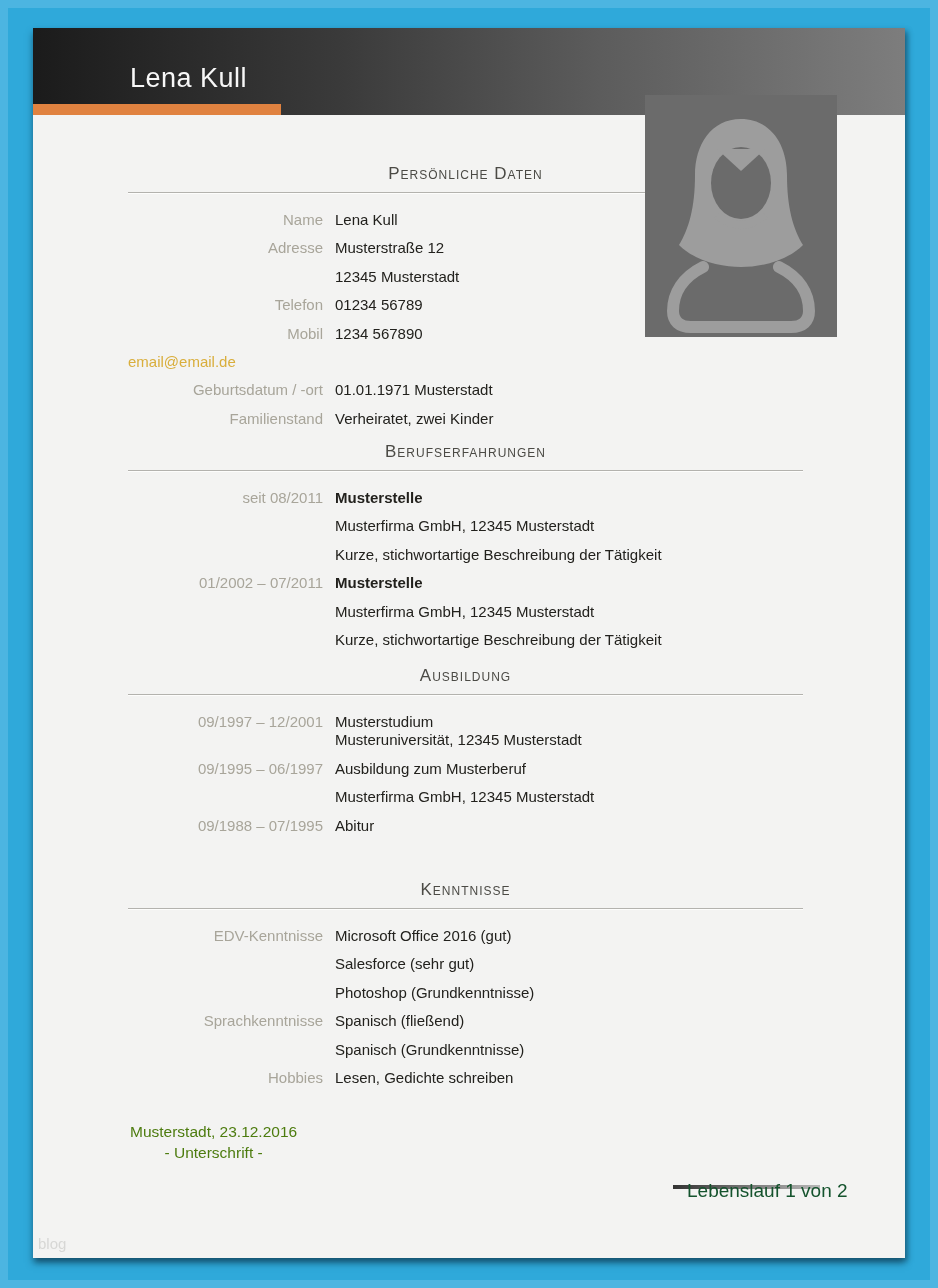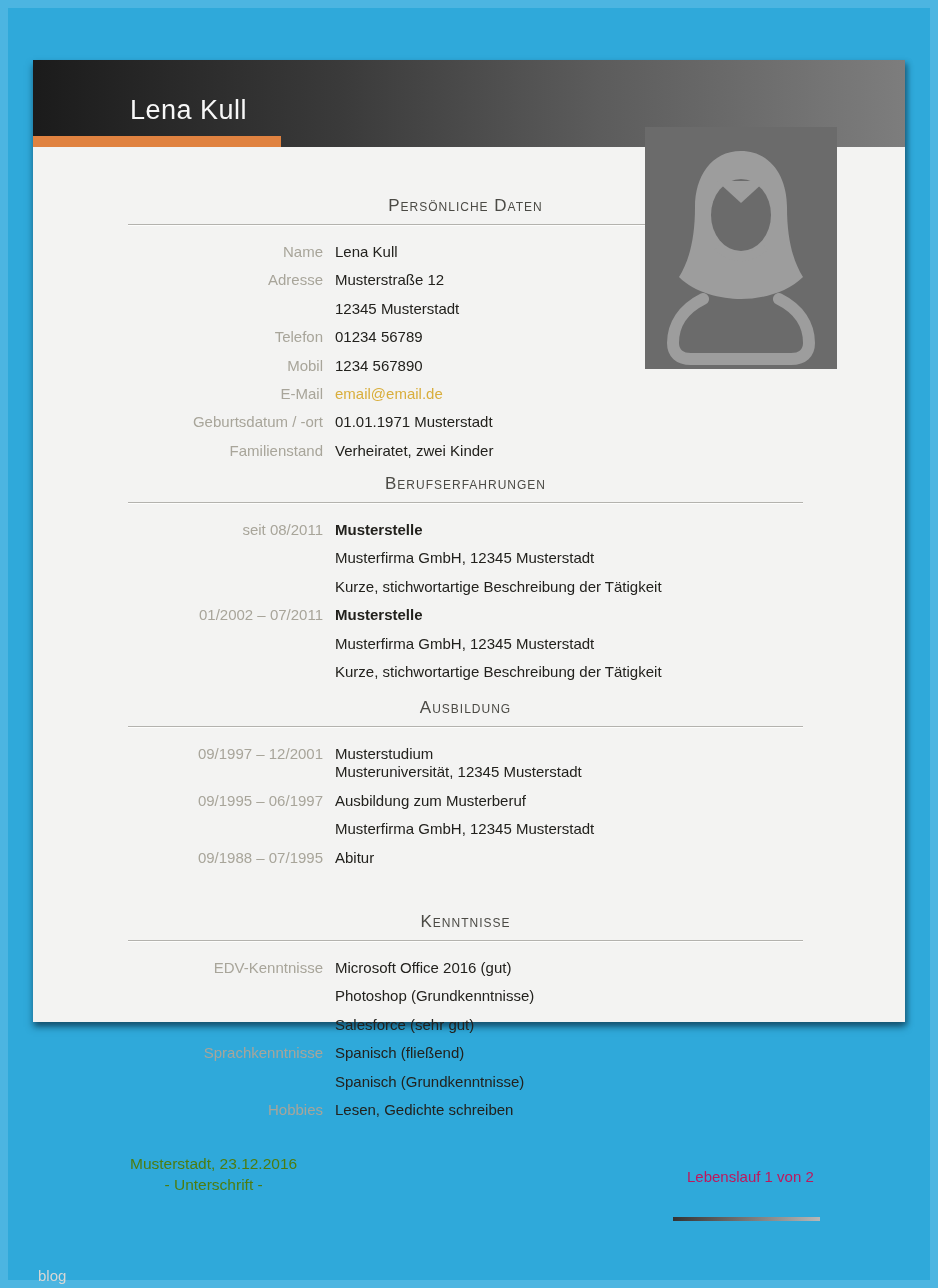--- a/index.html
+++ b/index.html
@@ -5,24 +5,23 @@
   * { margin:0; padding:0; box-sizing:border-box; }
   html,body { width:938px; height:1288px; }
   body {
     position:relative;
     background:#2fa9da;
     box-shadow: inset 0 0 0 8px #4cb5e1;
     font-family:"Liberation Sans","DejaVu Sans",sans-serif;
     overflow:hidden;
   }
   .page {
-    position:absolute; left:33px; top:28px; width:872px; height:962px;
+    position:absolute; left:33px; top:28px; width:872px; height:1230px;
     background:#f3f3f2;
     box-shadow: 0 5px 7px rgba(10,45,65,.55), 3px 3px 5px rgba(10,45,65,.35);
-    margin-top: 32px;
   }
   
   .header-band {
     position:absolute; left:0; top:0; width:872px; height:87px;
     background:linear-gradient(to right,#1b1b1b 0%,#3a3a3a 35%,#5c5c5c 65%,#7d7d7d 100%);
   }
   .name-title {
     position:absolute; left:97px; top:36px;
     font-size:27px; line-height:28px; color:#f7f7f7; letter-spacing:.5px; font-weight:500;
   }
@@ -59,22 +58,22 @@
   .row.tight { margin-top:-10px; }
   a.link { color:#d9ae3c; cursor:pointer; }
   
   .signature { position:absolute; left:97px; top:1093px; }
   .signature div { font-size:15.5px; line-height:21px; color:#4d7c0f;text-align:center; }
   .footer-rule {
     position:absolute; left:640px; top:1157px; width:147px; height:4px;
     background:linear-gradient(to right,#333333,#b8b8b8);
   }
   .page-number {
-    position:absolute; left:654px; top:1108px;
-    font-size:15px; color:#be185d;
+    position:absolute; left:654px; top:1152px;
+    font-size:19px; color:#14532d;
   }
   .watermark {
     position:absolute; left:5px; top:1207px;
     font-size:15px; color:#d7d7d5;
   }
 </style>
 </head>
 <body>
 
 <div class="page">
@@ -114,21 +113,20 @@
       </div>
       <div class="row">
         <div class="lbl">Telefon</div>
         <div class="val">01234 56789</div>
       </div>
       <div class="row">
         <div class="lbl">Mobil</div>
         <div class="val">1234 567890</div>
       </div>
       <div class="row">
-        <div class="lbl">E-Mail</div>
         <div class="val"><a class="link">email@email.de</a></div>
       </div>
       <div class="row">
         <div class="lbl">Geburtsdatum / -ort</div>
         <div class="val">01.01.1971 Musterstadt</div>
       </div>
       <div class="row">
         <div class="lbl">Familienstand</div>
         <div class="val">Verheiratet, zwei Kinder</div>
       </div>
@@ -199,25 +197,25 @@
   <div class="section sec-skills">
     <div class="section-title">Kenntnisse</div>
     <div class="section-rule"></div>
     <div class="rows">
       <div class="row">
         <div class="lbl">EDV-Kenntnisse</div>
         <div class="val">Microsoft Office 2016 (gut)</div>
       </div>
       <div class="row">
         <div class="lbl"></div>
+        <div class="val">Salesforce (sehr gut)</div>
+      </div>
+      <div class="row">
+        <div class="lbl"></div>
         <div class="val">Photoshop (Grundkenntnisse)</div>
-      </div>
-      <div class="row">
-        <div class="lbl"></div>
-        <div class="val">Salesforce (sehr gut)</div>
       </div>
       <div class="row">
         <div class="lbl">Sprachkenntnisse</div>
         <div class="val">Spanisch (fließend)</div>
       </div>
       <div class="row">
         <div class="lbl"></div>
         <div class="val">Spanisch (Grundkenntnisse)</div>
       </div>
       <div class="row">

